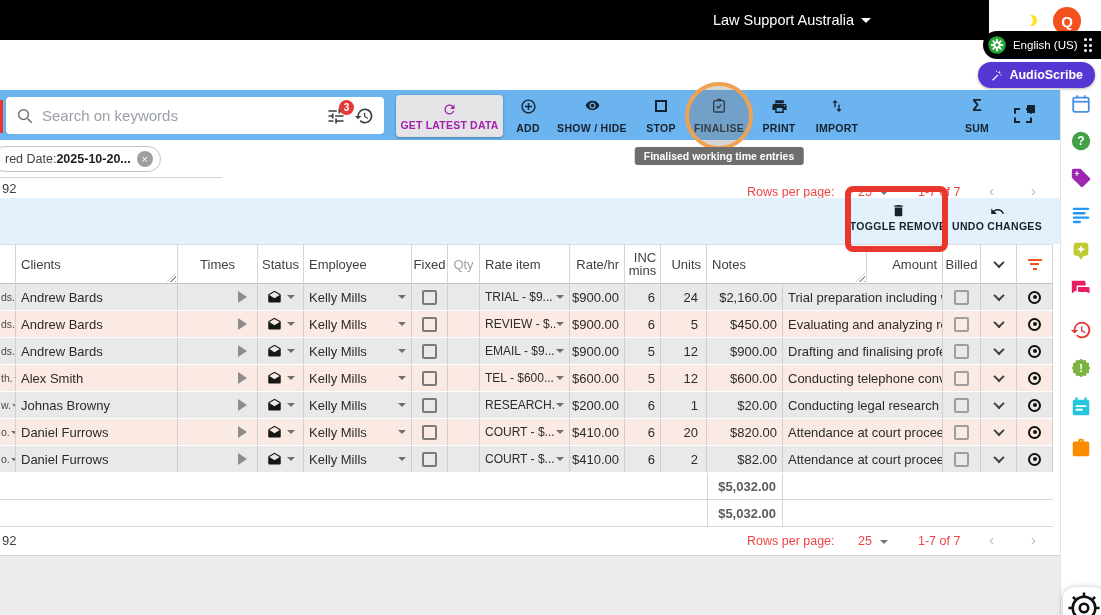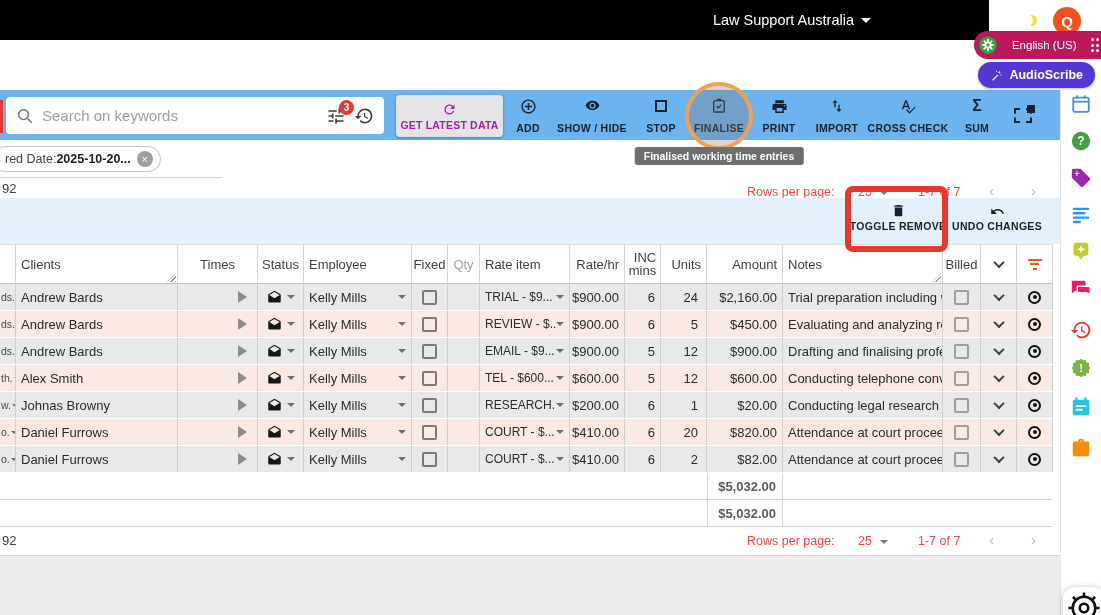--- a/index.html
+++ b/index.html
@@ -7,21 +7,21 @@
   .screen{position:relative;width:1101px;height:615px;overflow:hidden;background:#fff}
 
   
   .topbar{position:absolute;left:0;top:0;width:989px;height:40px;background:#000000;z-index:10}
   .org{position:absolute;right:118px;top:12px;color:#fff;font-size:14.5px;display:flex;align-items:center;gap:7px}
   .dd-w{width:0;height:0;border-left:5px solid transparent;border-right:5px solid transparent;border-top:5px solid #fff}
   .moon{position:absolute;left:1020px;top:14px;width:13px;height:13px;border-radius:50%;box-shadow:5px 0 0 -1px #fde21a}
   .avatar{position:absolute;left:1053px;top:7px;width:28px;height:28px;border-radius:50%;background:#f4511e;color:#fff;font-size:15px;font-weight:bold;display:flex;align-items:center;justify-content:center}
 
   
-  .langpill{position:absolute;right:0;top:31px;height:28px;background:#be185d;border-radius:14px 0 0 14px;display:flex;align-items:center;gap:14px;padding:0 2px 0 4px;z-index:70}
+  .langpill{position:absolute;right:0;top:31px;height:28px;background:#000000;border-radius:14px 0 0 14px;display:flex;align-items:center;gap:6px;padding:0 9px 0 4px;z-index:70}
   .langpill .lbl{color:#fff;font-size:11.5px}
   .dots{display:grid;grid-template-columns:3px 3px;grid-gap:2.5px}
   .dots span{width:3px;height:3px;background:#fff;border-radius:50%}
 
   
   .tabbar{position:absolute;left:0;top:40px;width:1101px;height:50px;background:#fff}
   .tab{position:absolute;top:63px;font-size:12px;font-weight:bold;color:#3a3f44;letter-spacing:.4px}
   .active-underline{position:absolute;left:0;top:84px;width:14px;height:3px;background:#a9402e}
 
   
@@ -215,26 +215,20 @@
         <path d="M19 8H5c-1.66 0-3 1.34-3 3v6h4v4h12v-4h4v-6c0-1.66-1.34-3-3-3zm-3 11H8v-5h8v5zm3-7c-.55 0-1-.45-1-1s.45-1 1-1 1 .45 1 1-.45 1-1 1zm-1-9H6v4h12V3z"></path>
       </svg>
     <span class="lbl">PRINT</span>
   </div>
   <div class="tbtn" style="left:809px;width:56px">
     <svg width="16" height="16" viewBox="0 0 24 24" fill="#15222e">
         <path d="M9 3L5 6.99h3V14h2V6.99h3L9 3zm7 14.01V10h-2v7.01h-3L15 21l4-3.99h-3z"></path>
       </svg>
     <span class="lbl">IMPORT</span>
   </div>
-  <div class="tbtn" style="left:862px;width:92px">
-    <svg width="17" height="17" viewBox="0 0 24 24" fill="#15222e">
-        <path d="M12.45 16h2.09L9.43 3H7.57L2.46 16h2.09l1.12-3h5.64l1.14 3zm-6.02-5L8.5 5.48 10.57 11H6.43zm15.16.59l-8.09 8.09L9.91 16l-1.41 1.41 5 5L22 13l-1.41-1.41z"></path>
-      </svg>
-    <span class="lbl">CROSS CHECK</span>
-  </div>
   <div class="tbtn" style="left:956px;width:42px">
     <span class="sum-ico">Σ</span>
     <span class="lbl">SUM</span>
   </div>
   <span class="selicon"></span>
 
   <div class="hl-circle"></div>
   <div class="tooltip">Finalised working time entries</div>
 
   <div class="chip" style="left:-8px">
@@ -273,22 +267,22 @@
       <div class="hc w1">Clients<span class="rsz"></span></div>
       <div class="hc w2 ctr">Times</div>
       <div class="hc w3 ctr">Status</div>
       <div class="hc w4">Employee</div>
       <div class="hc w5 ctr">Fixed</div>
       <div class="hc w6 ctr" style="color:#9e9e9e">Qty</div>
       <div class="hc w7">Rate item</div>
       <div class="hc w8 num">Rate/hr</div>
       <div class="hc w9 ctr" style="text-align:right;line-height:13px;white-space:normal">INC mins</div>
       <div class="hc w10 num">Units</div>
+      <div class="hc w12">Notes<span class="rsz"></span></div>
       <div class="hc w11 num">Amount</div>
-      <div class="hc w12">Notes<span class="rsz"></span></div>
       <div class="hc w13 ctr">Billed</div>
       <div class="hc w14 ctr">
           <span class="chev"></span>
         </div>
       <div class="hc w15 ctr">
           <span class="funnel">
             <i style="width:14px"></i>
             <i style="width:9px"></i>
             <i style="width:4px"></i>
           </span>

